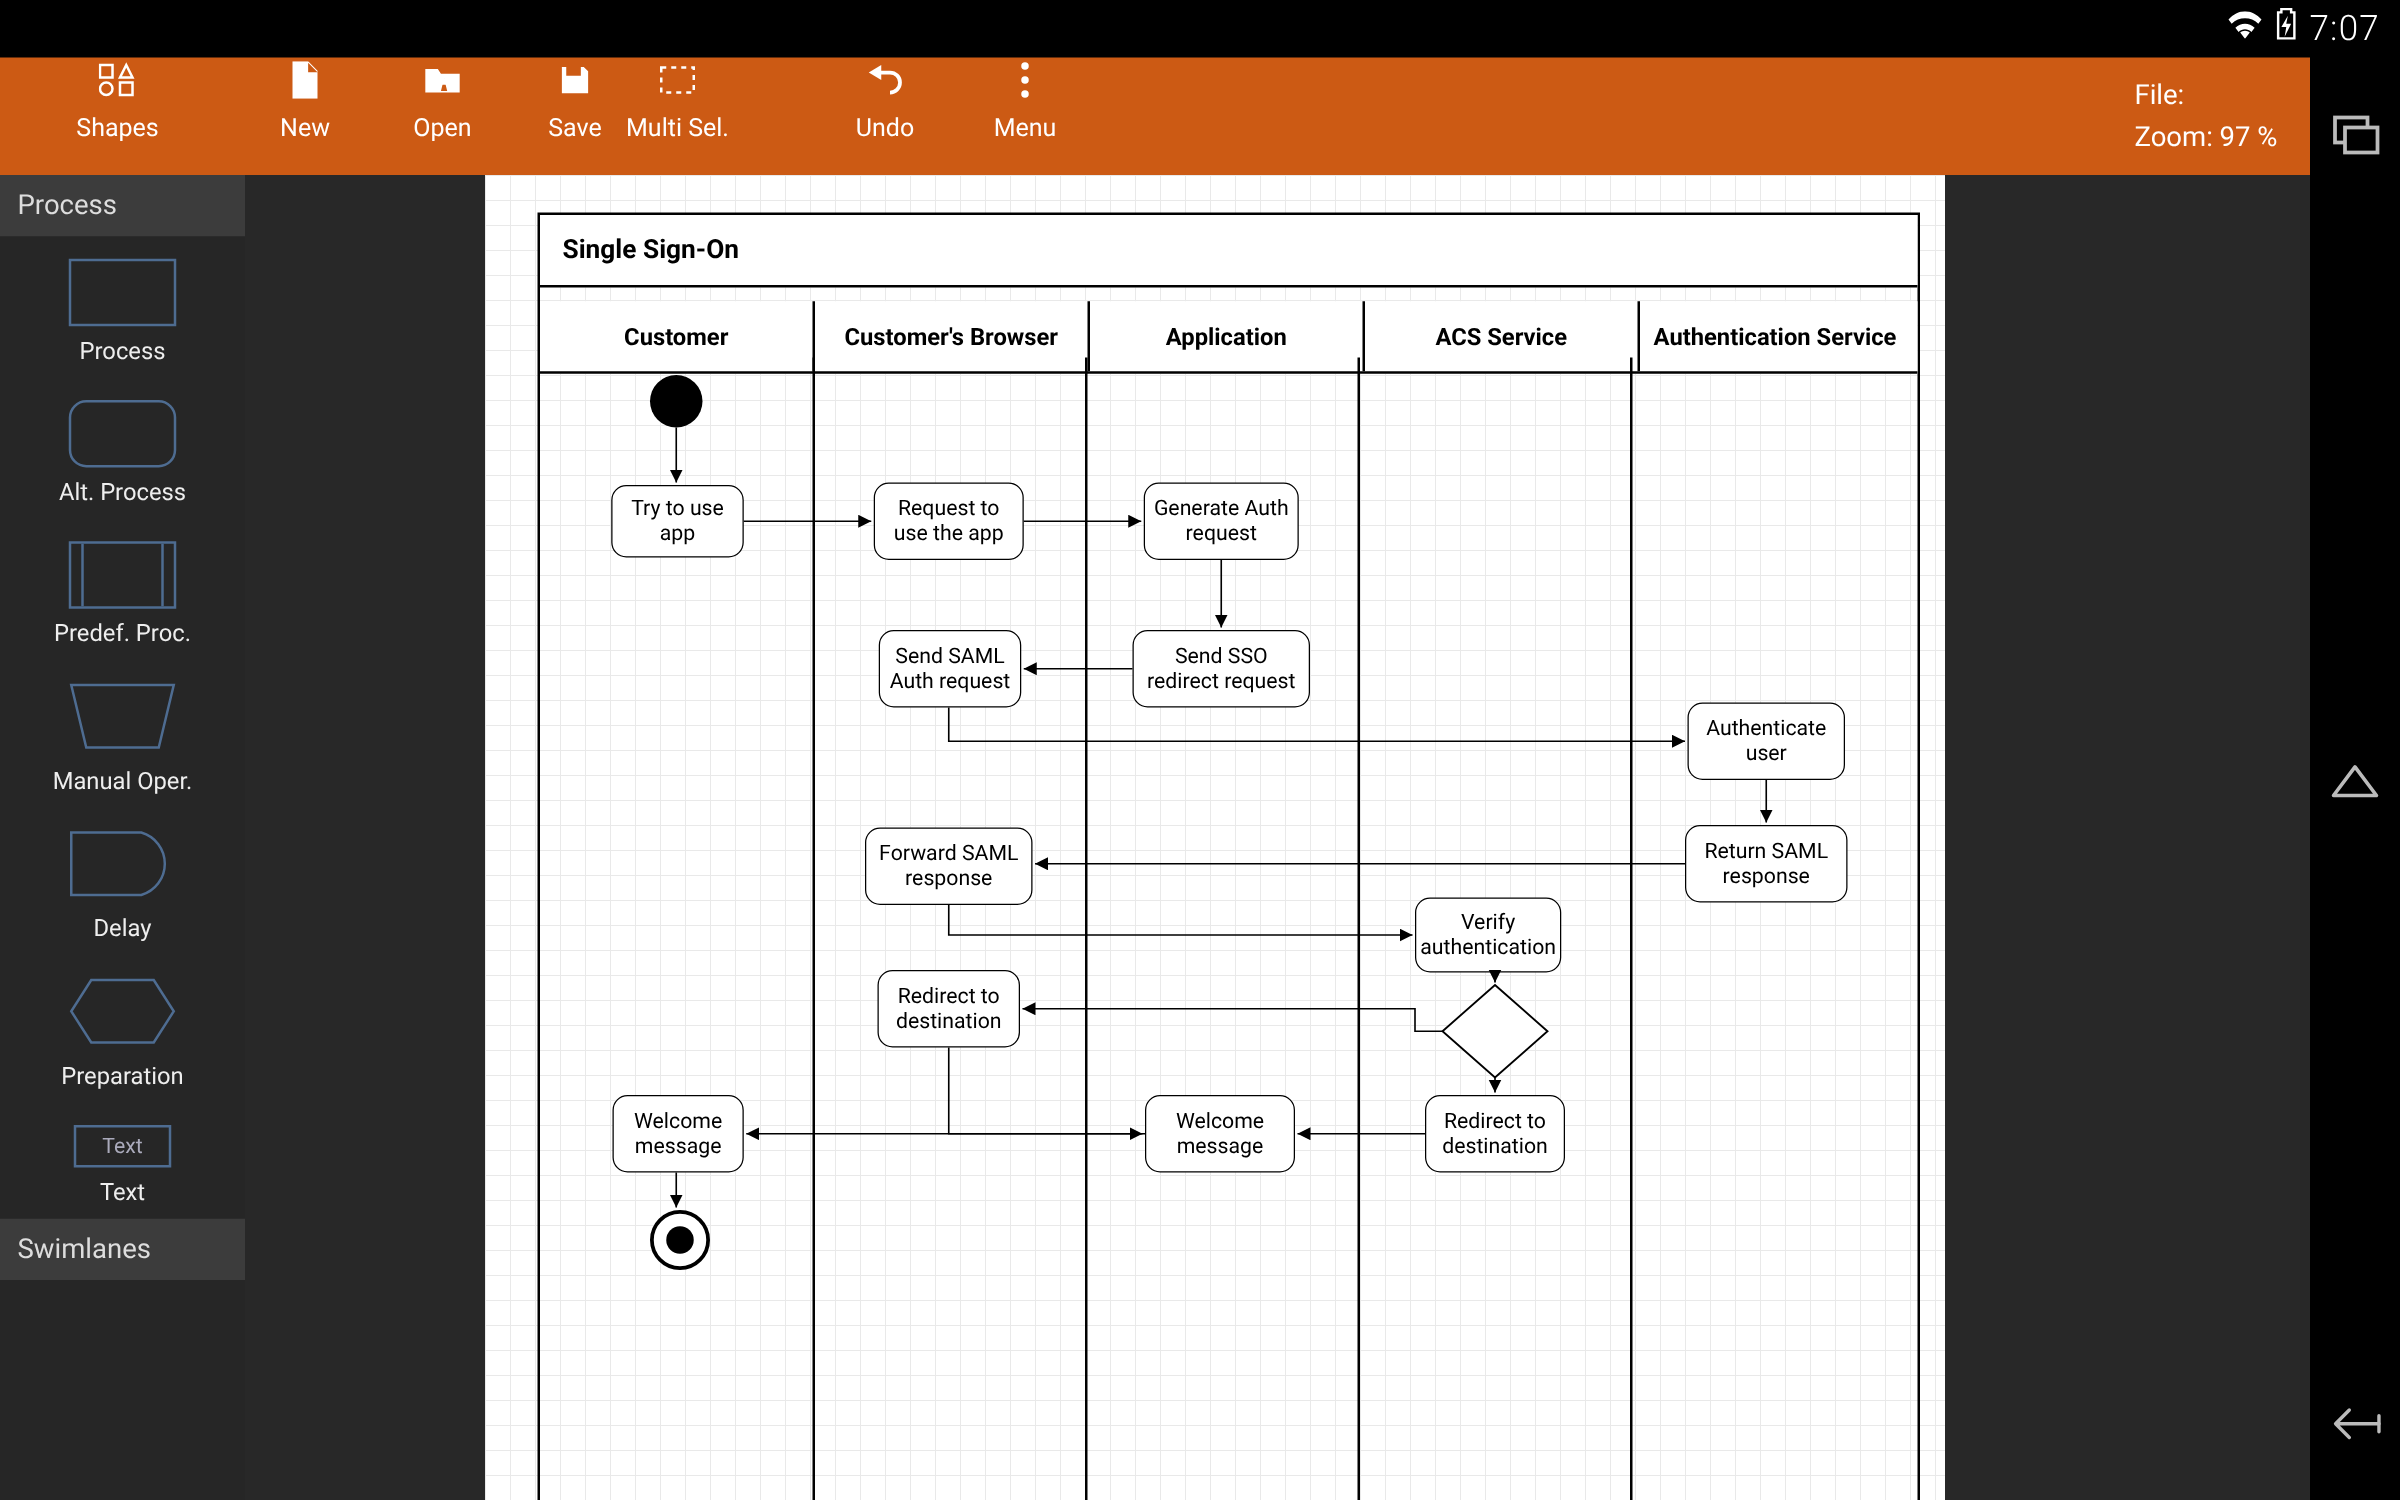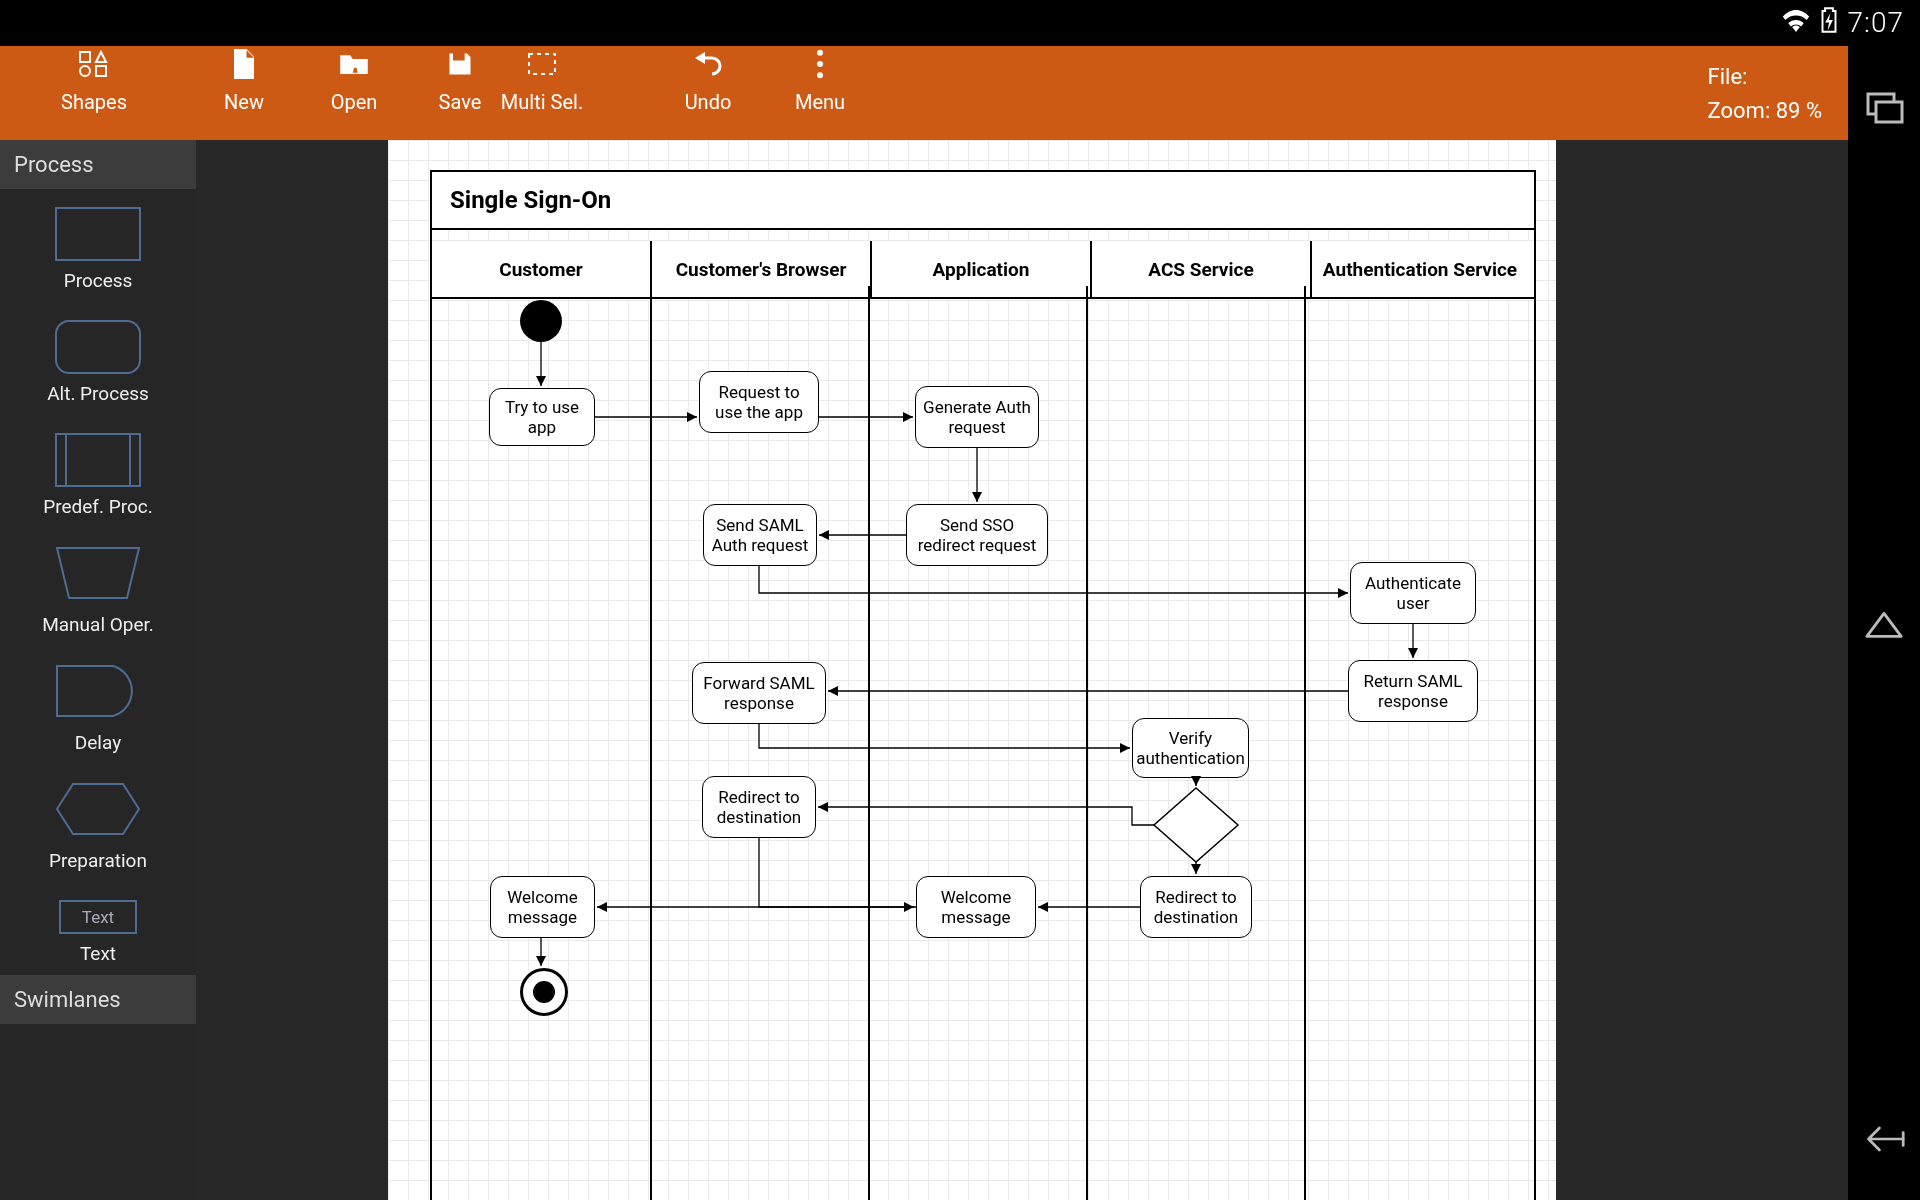--- a/index.html
+++ b/index.html
@@ -20,21 +20,21 @@
   .leftpanel{position:absolute;top:140px;left:0;bottom:0;width:196px;background:#262626;color:#eee;overflow:hidden;}
   .section-header{background:#3c3c3c;color:#ddd;padding:12px 14px;font-size:22px;}
   .shape-item{display:flex;flex-direction:column;align-items:center;gap:8px;padding:18px 0 10px 0;font-size:19px;color:#eee;}
   .shape-preview{width:86px;height:54px;border:2px solid #4e6c91;box-sizing:border-box;}
   
   .canvas-wrap{position:absolute;top:140px;left:196px;right:72px;bottom:0;background:#282828;overflow:hidden;}
   .paper{position:absolute;left:192px;top:0;width:1168px;height:1060px;background:#fff;
     background-image:linear-gradient(#e9e9e9 1px,transparent 1px),linear-gradient(90deg,#e9e9e9 1px,transparent 1px);
     background-size:20px 20px;}
   .pool{position:absolute;left:42px;top:30px;right:20px;height:960px;border:2px solid #000;background:transparent;}
-  .pool-title{height:56px;border-bottom:2px solid #000;display:flex;align-items:center;padding-left:18px;font-weight:bold;font-size:24px;background:#fff;}
+  .pool-title{height:56px;border-bottom:2px solid #000;display:flex;align-items:center;padding-left:18px;font-weight:bold;font-size:21px;background:#fff;}
   .lane-headers{height:56px;border-bottom:2px solid #000;display:flex;background:#fff;margin-top:11px;}
   .lane-header{flex:none;border-right:2px solid #000;display:flex;align-items:center;justify-content:center;font-weight:bold;font-size:19px;}
   .lane-body{position:absolute;top:114px;bottom:0;left:0;right:0;}
   .lane-sep{position:absolute;top:0;bottom:0;border-right:2px solid #000;}
   .node{position:absolute;background:#fff;border:1.5px solid #000;border-radius:12px;display:flex;align-items:center;justify-content:center;text-align:center;font-size:17px;line-height:20px;padding:4px 6px;box-sizing:border-box;}
   .start-node{position:absolute;width:42px;height:42px;border-radius:50%;background:#000;}
   .end-node{position:absolute;width:42px;height:42px;border-radius:50%;background:#fff;border:3px solid #000;display:flex;align-items:center;justify-content:center;}
   .end-node::after{content:"";width:22px;height:22px;border-radius:50%;background:#000;}
   svg.paths{position:absolute;inset:0;width:100%;height:100%;pointer-events:none;}
 </style>
@@ -106,21 +106,21 @@
   <div class="tool" style="left:766px">
     <span><svg width="10" height="28" viewBox="0 0 6 24">
           <circle cx="3" cy="3" r="2.4" fill="#fff"></circle>
           <circle cx="3" cy="12" r="2.4" fill="#fff"></circle>
           <circle cx="3" cy="21" r="2.4" fill="#fff"></circle>
         </svg></span>
     <span>Menu</span>
   </div>
   <div class="appbar-right">
     <div>File:</div>
-    <div>Zoom: 89 %</div>
+    <div>Zoom: 97 %</div>
   </div>
 </div>
 
 <div class="navbar">
   <div class="nav-icon">
     <svg width="40" height="34" viewBox="0 0 40 34">
         <rect x="4" y="4" width="26" height="20" fill="none" stroke="#bbb" stroke-width="3"></rect>
         <rect x="12" y="12" width="26" height="20" fill="#000" stroke="#bbb" stroke-width="3"></rect>
       </svg>
   </div>
@@ -202,21 +202,21 @@
       </div>
       <div class="lane-body">
         <div class="lane-sep" style="left:218px"></div>
         <div class="lane-sep" style="left:436px"></div>
         <div class="lane-sep" style="left:654px"></div>
         <div class="lane-sep" style="left:872px"></div>
 
         <div class="start-node" style="left:88px;top:14px"></div>
 
         <div class="node" style="left:57px;top:102px;width:106px;height:58px">Try to use app</div>
-        <div class="node" style="left:267px;top:85px;width:120px;height:62px">Request to use the app</div>
+        <div class="node" style="left:267px;top:100px;width:120px;height:62px">Request to use the app</div>
         <div class="node" style="left:483px;top:100px;width:124px;height:62px">Generate Auth request</div>
         <div class="node" style="left:474px;top:218px;width:142px;height:62px">Send SSO redirect request</div>
         <div class="node" style="left:271px;top:218px;width:114px;height:62px">Send SAML Auth request</div>
         <div class="node" style="left:918px;top:276px;width:126px;height:62px">Authenticate user</div>
         <div class="node" style="left:916px;top:374px;width:130px;height:62px">Return SAML response</div>
         <div class="node" style="left:260px;top:376px;width:134px;height:62px">Forward SAML response</div>
         <div class="node" style="left:700px;top:432px;width:117px;height:60px">Verify authentication</div>
         <div class="node" style="left:270px;top:490px;width:114px;height:62px">Redirect to destination</div>
         <div class="node" style="left:708px;top:590px;width:112px;height:62px">Redirect to destination</div>
         <div class="node" style="left:484px;top:590px;width:120px;height:62px">Welcome message</div>

